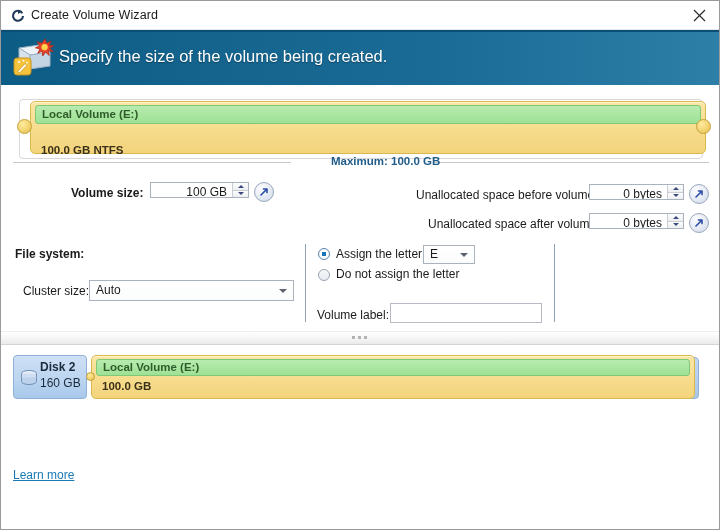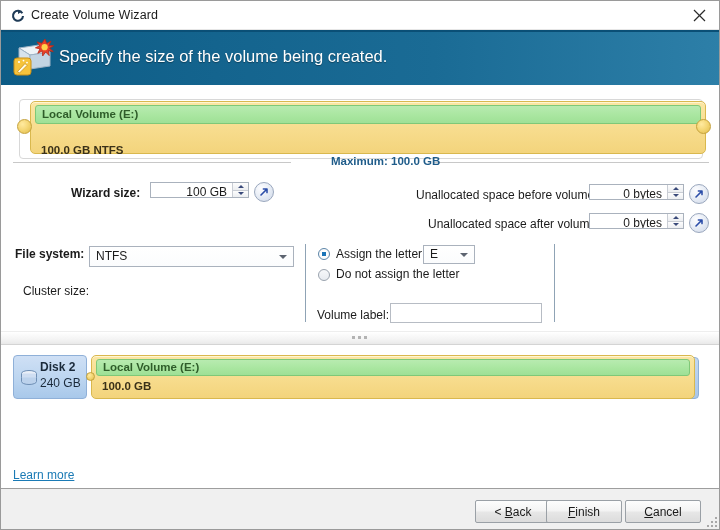--- a/index.html
+++ b/index.html
@@ -360,21 +360,21 @@
     <div class="handle handle-left"></div>
     <div class="handle handle-right"></div>
   </div>
 
   <div class="maxline">
     <div class="lseg"></div>
     <div class="rseg"></div>
     <span class="mtext">Maximum: 100.0 GB</span>
   </div>
 
-  <span class="lbl bold" style="left:70px; top:185px;">Wizard size:</span>
+  <span class="lbl bold" style="left:70px; top:185px;">Volume size:</span>
   <div class="spin-wrap" style="left:149px; top:181px; width:99px;">
     <span class="spin-val">100 GB</span>
     <span class="spin-btns">
       <span class="spin-up">
           <i class="tri-up"></i>
         </span>
       <span class="spin-dn">
           <i class="tri-dn"></i>
         </span>
     </span>
@@ -415,26 +415,26 @@
         </span>
     </span>
   </div>
   <div class="arrow-btn" style="left:688px; top:212px;">
     <svg width="12" height="12" viewBox="0 0 12 12">
       <path d="M3 9 L9 3 M5.4 3 L9 3 L9 6.6" stroke="#2b4da8" stroke-width="1.6" fill="none" stroke-linecap="round" stroke-linejoin="round"></path>
     </svg>
   </div>
 
   <span class="lbl bold" style="left:14px; top:246px;">File system:</span>
-  <div class="combo" style="left:88px; top:245px; width:205px;">
-    <span class="combo-val">NTFS</span>
+
+  <span class="lbl" style="left:22px; top:283px;">Cluster size:</span>
+  <div class="combo" style="left:88px; top:279px; width:205px;">
+    <span class="combo-val">Auto</span>
     <span class="combo-arrow"></span>
   </div>
-
-  <span class="lbl" style="left:22px; top:283px;">Cluster size:</span>
 
   <div class="vsep" style="left:304px; top:243px; height:78px;"></div>
   <div class="vsep" style="left:553px; top:243px; height:78px;"></div>
 
   <div class="radio-row" style="left:317px; top:246px;">
     <span class="radio checked"></span>
     <span class="radio-label">Assign the letter:</span>
   </div>
   <div class="combo" style="left:422px; top:244px; width:52px; height:19px;">
     <span class="combo-val" style="top:1px;">E</span>
@@ -463,48 +463,29 @@
     <div class="disk-row">
       <div class="disk-head">
         <span class="disk-icon">
           <svg width="20" height="20" viewBox="0 0 20 20">
             <ellipse cx="10" cy="5.5" rx="7.5" ry="3" fill="#e9eff8" stroke="#6f8fb5" stroke-width="1"></ellipse>
             <path d="M2.5 5.5 v4 a7.5 3 0 0 0 15 0 v-4" fill="#cfdef2" stroke="#6f8fb5" stroke-width="1"></path>
             <path d="M2.5 9.5 v4 a7.5 3 0 0 0 15 0 v-4" fill="#bcd2ec" stroke="#6f8fb5" stroke-width="1"></path>
           </svg>
         </span>
         <span class="disk-name">Disk 2</span>
-        <span class="disk-cap">240 GB</span>
+        <span class="disk-cap">160 GB</span>
       </div>
       <div class="disk-blue-tail"></div>
       <div class="disk-vol">
         <div class="disk-vol-green">
           <span class="disk-vol-label">Local Volume (E:)</span>
         </div>
         <span class="disk-vol-size">100.0 GB</span>
       </div>
       <div class="disk-handle"></div>
     </div>
   </div>
 
   <span class="learnmore">Learn more</span>
 
-  <div class="footer">
-    <div class="btn" style="left:474px;">
-      <span>&lt; <u>B</u>ack</span>
-    </div>
-    <div class="btn" style="left:545px;">
-      <span><u>F</u>inish</span>
-    </div>
-    <div class="btn" style="left:624px;">
-      <span><u>C</u>ancel</span>
-    </div>
-    <span class="resize-grip">
-      <i style="left:8px; top:0px;"></i>
-      <i style="left:4px; top:4px;"></i>
-        <i style="left:8px; top:4px;"></i>
-      <i style="left:0px; top:8px;"></i>
-        <i style="left:4px; top:8px;"></i>
-        <i style="left:8px; top:8px;"></i>
-    </span>
-  </div>
 
 </div>
 
 </body></html>

